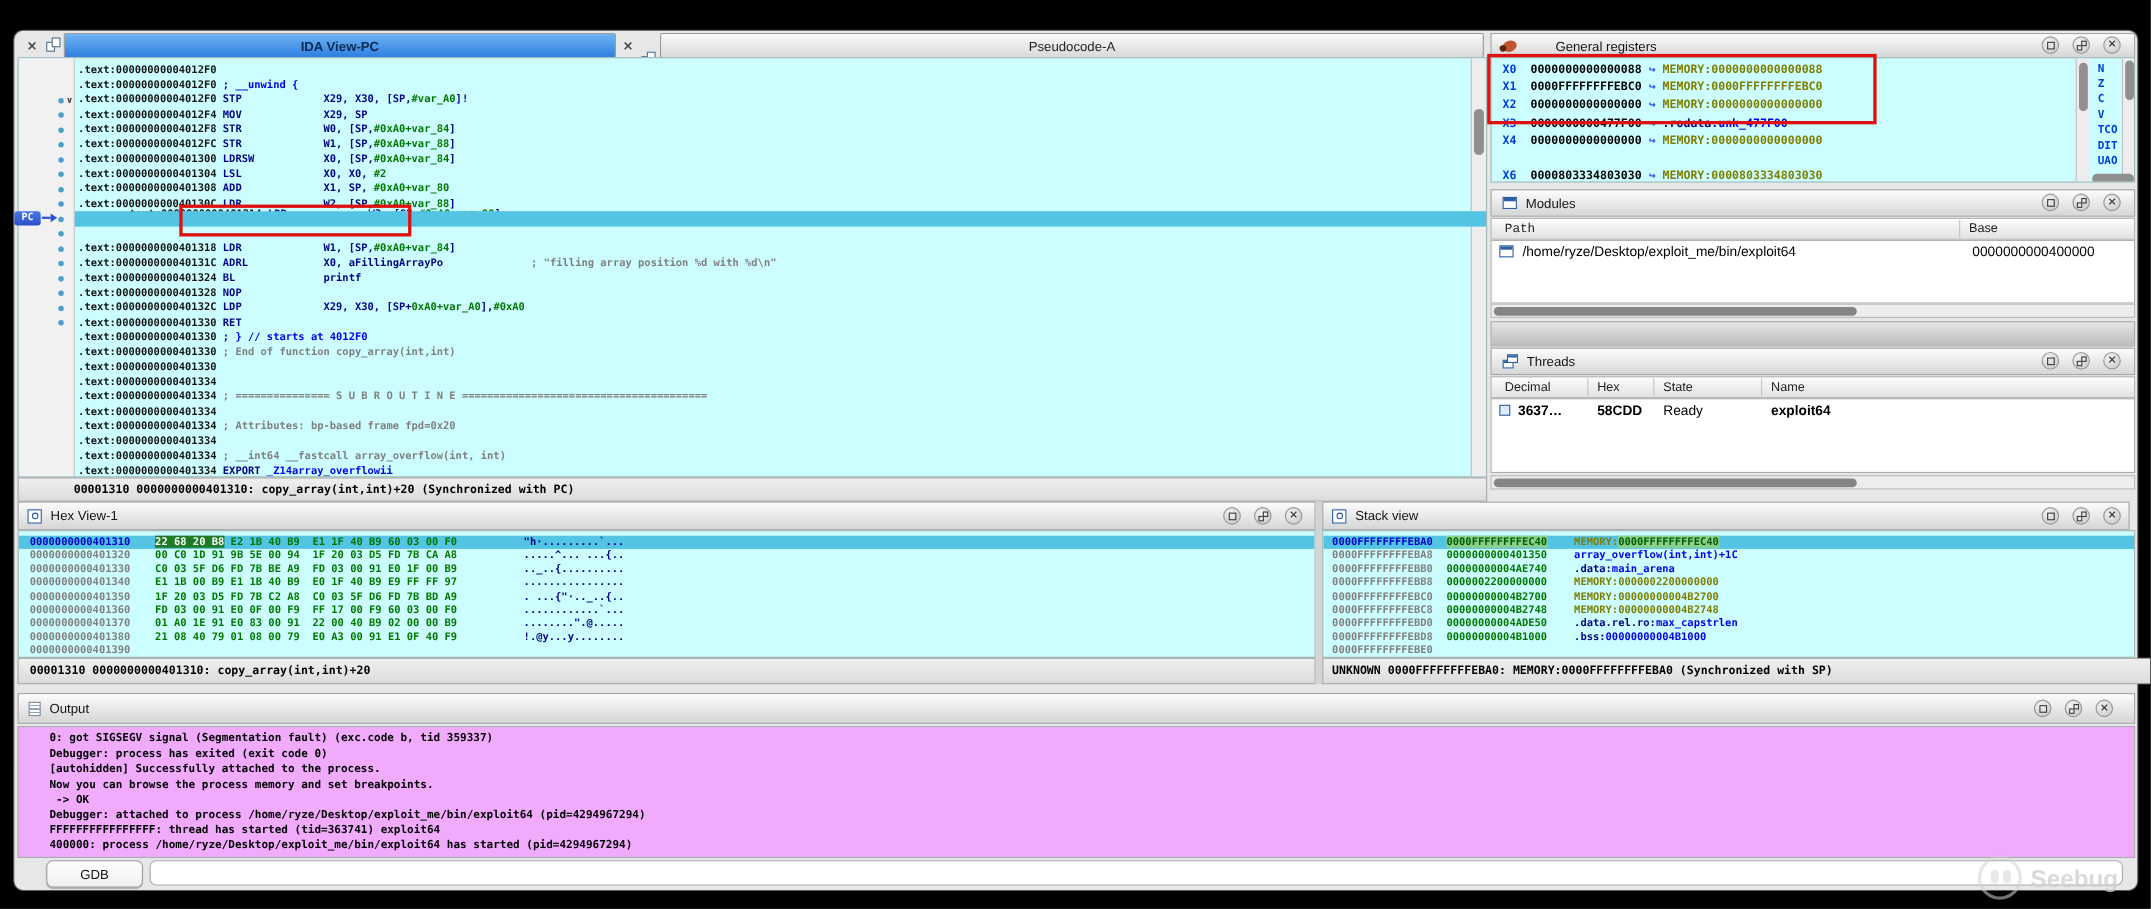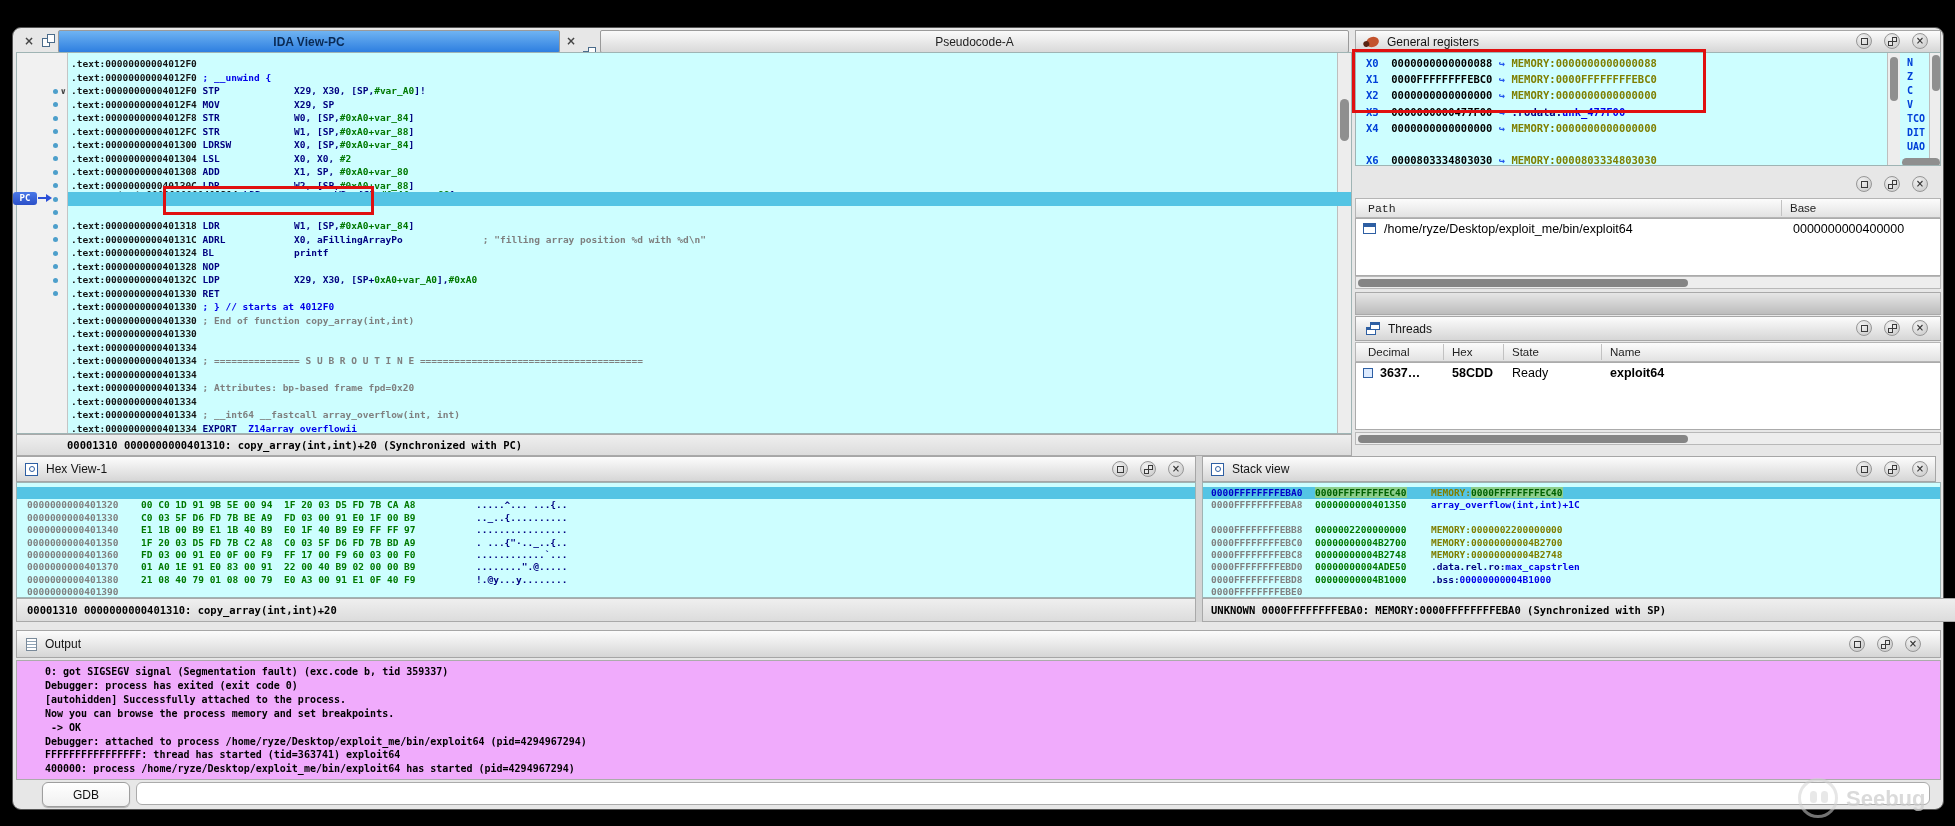--- a/index.html
+++ b/index.html
@@ -190,21 +190,21 @@
       <div class="gdot" style="left: 36px; top: 197.5px;"></div>
       <div class="gdot" style="left: 36px; top: 211px;"></div>
       <div class="gdot" style="left: 36px; top: 224.5px;"></div>
       <div class="gdot" style="left: 36px; top: 238px;"></div>
     </div>
   <div class="statusbar" style="left:16px;top:434px;width:1336px;height:22px;">
     <span style="margin-left:50px;">00001310 0000000000401310: copy_array(int,int)+20 (Synchronized with PC)</span>
   </div>
   <div class="redbox" style="left:163px;top:186px;width:205px;height:23px;"></div>
 
-  <div class="ptitle" style="left:1355px;top:30px;width:586px;height:23px;">
+  <div class="ptitle" style="left:1355px;top:30px;width:586px;height:23px;gap:27px;">
     <span class="ic-bug" style="margin-left:10px;"></span>
     <span class="ptext">General registers</span>
   </div>
   <div class="pbtns" style="left:1856px;top:33px;">
     <span class="pbtn">
         <span class="sq"></span>
       </span>
     <span class="pbtn">
         <span class="fl">
           <i class="b"></i>
@@ -237,20 +237,24 @@
         <div class="flag" style="left: 551px; top: 74px;">DIT</div>
         <div class="flag" style="left: 551px; top: 88px;">UAO</div>
       </div>
     <div class="vsb" style="left:573px;top:0;width:12px;height:100%;">
       <div class="vthumb" style="left:2px;top:2px;width:8px;height:36px;"></div>
     </div>
     <div class="vthumb" style="left:546px;top:105px;width:38px;height:9px;"></div>
   </div>
   <div class="redbox" style="left:1352px;top:49px;width:348px;height:58px;"></div>
 
+  <div class="ptitle" style="left:1355px;top:172px;width:586px;height:25px;">
+    <span class="ic-win" style="margin-left:10px;"></span>
+    <span class="ptext">Modules</span>
+  </div>
   <div class="pbtns" style="left:1856px;top:176px;">
     <span class="pbtn">
         <span class="sq"></span>
       </span>
     <span class="pbtn">
         <span class="fl">
           <i class="b"></i>
           <i class="t"></i>
         </span>
       </span>
@@ -329,20 +333,21 @@
           <i class="b"></i>
           <i class="t"></i>
         </span>
       </span>
     <span class="pbtn">
         <span class="bx">×</span>
       </span>
   </div>
   <div class="dumppane" id="hex-pane" style="left:16px;top:482px;width:1180px;height:116px;">
       <div class="rowsel" style="top: 4px;"></div>
+      <div class="hxrow" style="top: 4px;"><span class="hx-addr sel" style="left: 10px;">0000000000401310</span><span class="hx-bytes" style="left: 124px;"><span class="hx-selbg">22 68 20 B8</span> E2 1B 40 B9  E1 1F 40 B9 60 03 00 F0</span><span class="hx-ascii" style="left: 459px;">"h·.........`...</span></div>
       <div class="hxrow" style="top: 16.4px;"><span class="hx-addr" style="left: 10px;">0000000000401320</span><span class="hx-bytes" style="left: 124px;">00 C0 1D 91 9B 5E 00 94  1F 20 03 D5 FD 7B CA A8</span><span class="hx-ascii" style="left: 459px;">.....^... ...{..</span></div>
       <div class="hxrow" style="top: 28.8px;"><span class="hx-addr" style="left: 10px;">0000000000401330</span><span class="hx-bytes" style="left: 124px;">C0 03 5F D6 FD 7B BE A9  FD 03 00 91 E0 1F 00 B9</span><span class="hx-ascii" style="left: 459px;">.._..{..........</span></div>
       <div class="hxrow" style="top: 41.2px;"><span class="hx-addr" style="left: 10px;">0000000000401340</span><span class="hx-bytes" style="left: 124px;">E1 1B 00 B9 E1 1B 40 B9  E0 1F 40 B9 E9 FF FF 97</span><span class="hx-ascii" style="left: 459px;">................</span></div>
       <div class="hxrow" style="top: 53.6px;"><span class="hx-addr" style="left: 10px;">0000000000401350</span><span class="hx-bytes" style="left: 124px;">1F 20 03 D5 FD 7B C2 A8  C0 03 5F D6 FD 7B BD A9</span><span class="hx-ascii" style="left: 459px;">. ...{"·.._..{..</span></div>
       <div class="hxrow" style="top: 66px;"><span class="hx-addr" style="left: 10px;">0000000000401360</span><span class="hx-bytes" style="left: 124px;">FD 03 00 91 E0 0F 00 F9  FF 17 00 F9 60 03 00 F0</span><span class="hx-ascii" style="left: 459px;">............`...</span></div>
       <div class="hxrow" style="top: 78.4px;"><span class="hx-addr" style="left: 10px;">0000000000401370</span><span class="hx-bytes" style="left: 124px;">01 A0 1E 91 E0 83 00 91  22 00 40 B9 02 00 00 B9</span><span class="hx-ascii" style="left: 459px;">........".@.....</span></div>
       <div class="hxrow" style="top: 90.8px;"><span class="hx-addr" style="left: 10px;">0000000000401380</span><span class="hx-bytes" style="left: 124px;">21 08 40 79 01 08 00 79  E0 A3 00 91 E1 0F 40 F9</span><span class="hx-ascii" style="left: 459px;">!.@y...y........</span></div>
       <div class="hxrow" style="top: 103.2px;"><span class="hx-addr" style="left: 10px;">0000000000401390</span><span class="hx-bytes" style="left: 124px;"></span><span class="hx-ascii" style="left: 459px;"></span></div>
     </div>
   <div class="statusbar" style="left:16px;top:598px;width:1180px;height:24px;">
@@ -367,20 +372,21 @@
         </span>
       </span>
     <span class="pbtn">
         <span class="bx">×</span>
       </span>
   </div>
   <div class="dumppane" id="stack-pane" style="left:1202px;top:482px;width:739px;height:116px;">
       <div class="rowsel" style="top: 4px;"></div>
       <div class="hxrow" style="top: 4px;"><span class="hx-addr sel" style="left: 8px;">0000FFFFFFFFEBA0</span><span class="st-val st-greenbg" style="position: absolute; left: 112px;">0000FFFFFFFFEC40</span><span style="position: absolute; left: 228px;"><span class="st-mem">MEMORY:</span><span class="st-greenbg">0000FFFFFFFFEC40</span></span></div>
       <div class="hxrow" style="top: 16.4px;"><span class="hx-addr" style="left: 8px;">0000FFFFFFFFEBA8</span><span class="st-val" style="position: absolute; left: 112px;">0000000000401350</span><span style="position: absolute; left: 228px;"><span class="st-sym">array_overflow(int,int)+1C</span></span></div>
+      <div class="hxrow" style="top: 28.8px;"><span class="hx-addr" style="left: 8px;">0000FFFFFFFFEBB0</span><span class="st-val" style="position: absolute; left: 112px;">00000000004AE740</span><span style="position: absolute; left: 228px;"><span class="st-pfx">.data:</span><span class="st-sym">main_arena</span></span></div>
       <div class="hxrow" style="top: 41.2px;"><span class="hx-addr" style="left: 8px;">0000FFFFFFFFEBB8</span><span class="st-val" style="position: absolute; left: 112px;">0000002200000000</span><span style="position: absolute; left: 228px;"><span class="st-mem">MEMORY:0000002200000000</span></span></div>
       <div class="hxrow" style="top: 53.6px;"><span class="hx-addr" style="left: 8px;">0000FFFFFFFFEBC0</span><span class="st-val" style="position: absolute; left: 112px;">00000000004B2700</span><span style="position: absolute; left: 228px;"><span class="st-mem">MEMORY:00000000004B2700</span></span></div>
       <div class="hxrow" style="top: 66px;"><span class="hx-addr" style="left: 8px;">0000FFFFFFFFEBC8</span><span class="st-val" style="position: absolute; left: 112px;">00000000004B2748</span><span style="position: absolute; left: 228px;"><span class="st-mem">MEMORY:00000000004B2748</span></span></div>
       <div class="hxrow" style="top: 78.4px;"><span class="hx-addr" style="left: 8px;">0000FFFFFFFFEBD0</span><span class="st-val" style="position: absolute; left: 112px;">00000000004ADE50</span><span style="position: absolute; left: 228px;"><span class="st-pfx">.data.rel.ro:</span><span class="st-sym">max_capstrlen</span></span></div>
       <div class="hxrow" style="top: 90.8px;"><span class="hx-addr" style="left: 8px;">0000FFFFFFFFEBD8</span><span class="st-val" style="position: absolute; left: 112px;">00000000004B1000</span><span style="position: absolute; left: 228px;"><span class="st-pfx">.bss:</span><span class="st-sym">00000000004B1000</span></span></div>
       <div class="hxrow" style="top: 103.2px;"><span class="hx-addr" style="left: 8px;">0000FFFFFFFFEBE0</span><span style="position: absolute; left: 228px;"><span class="st-mem"></span></span></div>
     </div>
   <div class="statusbar" style="left:1202px;top:598px;width:804px;height:24px;">
     <span style="margin-left:8px;">UNKNOWN 0000FFFFFFFFEBA0: MEMORY:0000FFFFFFFFEBA0 (Synchronized with SP)</span>
   </div>

